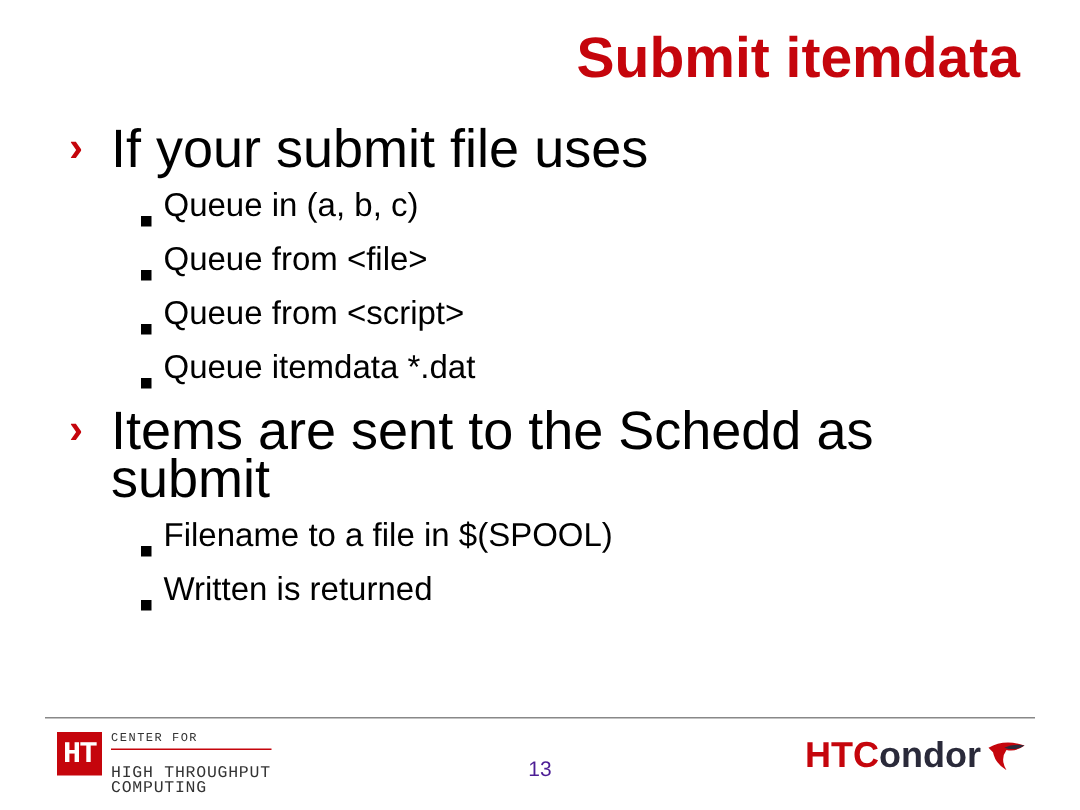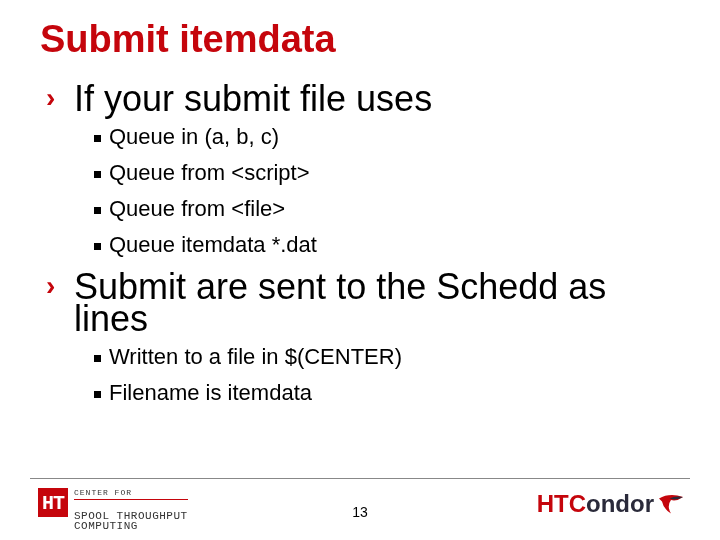--- a/index.html
+++ b/index.html
@@ -1,29 +1,29 @@
 <!DOCTYPE html>
 <html><head>
 <meta charset="utf-8">
 <style>
   * { margin: 0; padding: 0; box-sizing: border-box; }
   html, body { width: 720px; height: 540px; font-family: Arial, Helvetica, sans-serif; background: #fff; color: #000; }
   .slide { position: relative; width: 720px; height: 540px; padding: 18px 40px 0 40px; }
-  .title { text-align: left; font-size: 38px; font-weight: bold; color: #c5050c; margin-bottom: 22px; }
+  .title { text-align: right; font-size: 38px; font-weight: bold; color: #c5050c; margin-bottom: 22px; }
   .bullets { padding-left: 6px; }
   .bullet-1 { display: flex; align-items: flex-start; margin-top: 12px; }
   .bullet-1 .marker { color: #c5050c; font-size: 28px; line-height: 30px; font-weight: bold; margin-right: 10px; min-width: 18px; }
   .bullet-1 .text { font-size: 36px; line-height: 32px; }
   .sub { margin-left: 48px; margin-top: 6px; }
-  .bullet-2 { display: flex; align-items: center; margin-top: 8px; }
+  .bullet-2 { display: flex; align-items: flex-end; margin-top: 8px; }
   .bullet-2 .dot { width: 7px; height: 7px; background: #000; margin-right: 8px; margin-top: 2px; flex-shrink: 0; }
   .bullet-2 .text { font-size: 22px; line-height: 28px; }
   .footer { position: absolute; bottom: 0; left: 0; width: 720px; height: 62px; }
   .footer-line { position: absolute; top: 0; left: 30px; right: 30px; height: 1px; background: #888; }
-  .pagenum { position: absolute; left: 0; width: 100%; text-align: center; top: 26px; font-size: 14px; color: #000000; }
+  .pagenum { position: absolute; left: 0; width: 100%; text-align: center; top: 26px; font-size: 14px; color: #4c1d95; }
   .logo-left { position: absolute; left: 38px; top: 10px; display: flex; align-items: flex-start; font-family: Liberation Mono, monospace; }
   .ht-red { background: #c5050c; color: #fff; font-weight: bold; font-size: 20px; padding: 4px 4px 2px 4px; letter-spacing: -1px; margin-right: 6px; }
   .chc-text { font-size: 8px; letter-spacing: 1px; color: #333; line-height: 10px; }
   .chc-text .top { border-bottom: 1px solid #c5050c; padding-bottom: 1px; margin-bottom: 11px; }
   .chc-text .main { font-size: 11px; letter-spacing: 0.5px; }
   .logo-right { position: absolute; right: 34px; top: 10px; display: flex; align-items: flex-end; }
   .htc-text { font-size: 24px; font-weight: bold; letter-spacing: 0; }
   .htc-text .red { color: #c5050c; }
   .htc-text .dark { color: #2a2a3a; }
   .bird { width: 30px; height: 30px; margin-left: 2px; }
@@ -41,59 +41,59 @@
       <span class="marker">›</span>
       <span class="text">If your submit file uses</span>
     </div>
     <div class="sub">
       <div class="bullet-2">
         <span class="dot"></span>
         <span class="text">Queue in (a, b, c)</span>
       </div>
       <div class="bullet-2">
         <span class="dot"></span>
-        <span class="text">Queue from &lt;script&gt;</span>
+        <span class="text">Queue from &lt;file&gt;</span>
       </div>
       <div class="bullet-2">
         <span class="dot"></span>
-        <span class="text">Queue from &lt;file&gt;</span>
+        <span class="text">Queue from &lt;script&gt;</span>
       </div>
       <div class="bullet-2">
         <span class="dot"></span>
         <span class="text">Queue itemdata *.dat</span>
       </div>
     </div>
 
     <div class="bullet-1">
       <span class="marker">›</span>
-      <span class="text">Submit are sent to the Schedd as lines</span>
+      <span class="text">Items are sent to the Schedd as submit</span>
     </div>
     <div class="sub">
       <div class="bullet-2">
         <span class="dot"></span>
-        <span class="text">Written to a file in $(CENTER)</span>
+        <span class="text">Filename to a file in $(SPOOL)</span>
       </div>
       <div class="bullet-2">
         <span class="dot"></span>
-        <span class="text">Filename is itemdata</span>
+        <span class="text">Written is returned</span>
       </div>
     </div>
 
   </div>
 
   <div class="footer">
     <div class="footer-line"></div>
     <div class="pagenum">13</div>
 
     <div class="logo-left">
       <div class="ht-red">HT</div>
       <div class="chc-text">
         <div class="top">CENTER FOR</div>
         <div class="main">
-          <span>SPOOL THROUGHPUT</span>
+          <span>HIGH THROUGHPUT</span>
         </div>
         <div class="main">COMPUTING</div>
       </div>
     </div>
 
     <div class="logo-right">
       <div class="htc-text">
         <span class="red">HTC</span><span class="dark">ondor</span>
       </div>
       <svg class="bird" viewBox="0 0 40 40">

